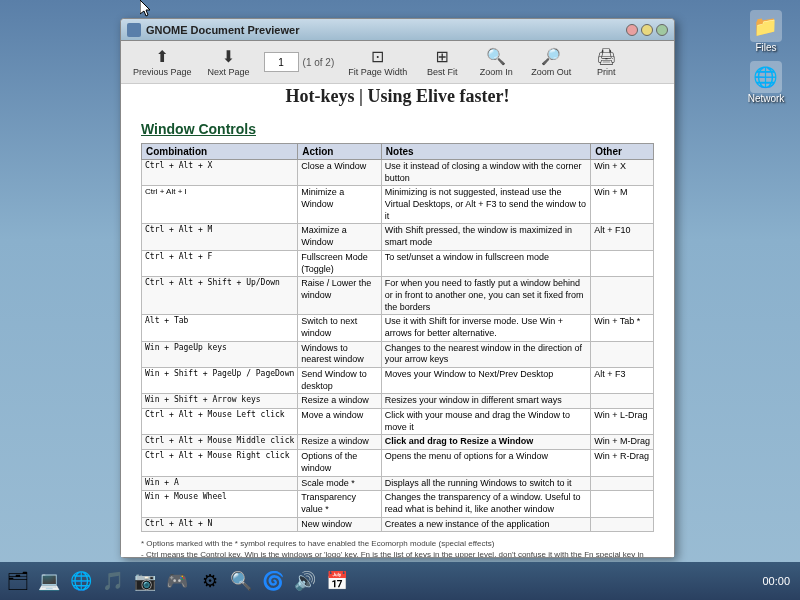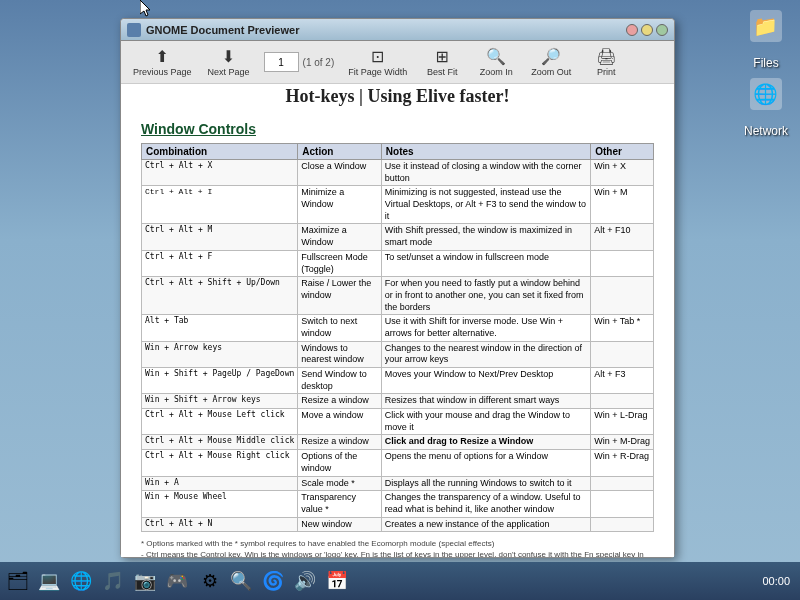--- a/index.html
+++ b/index.html
@@ -254,25 +254,25 @@
       height: 32px;
       background: rgba(255,255,255,0.3);
       border-radius: 4px;
       display: flex;
       align-items: center;
       justify-content: center;
       font-size: 20px;
     }
 
     .desktop-icon-label {
-      font-size: 12px;
+      font-size: 10px;
       color: white;
       text-shadow: 1px 1px 2px #000;
       text-align: right;
-      margin-top: 14px;
+      margin-top: 0;
     }
 
     
     .cursor {
       position: absolute;
       top: 0;
       left: 140px;
       width: 12px;
       height: 18px;
       z-index: 200;
@@ -345,21 +345,21 @@
           </tr>
         </thead>
         <tbody id="table1-body">
         <tr>
               <td style="font-size: 8px; font-family: monospace; white-space: nowrap;">Ctrl + Alt + X</td>
               <td style="font-size: 9px;">Close a Window</td>
               <td style="font-size: 9px;">Use it instead of closing a window with the corner button</td>
               <td style="font-size: 9px; white-space: nowrap;">Win + X</td>
             </tr>
             <tr>
-              <td style="font-size: 8px; font-family: Liberation Mono, monospace; white-space: nowrap;">Ctrl + Alt + I</td>
+              <td style="font-size: 8px; font-family: Liberation Sans, sans-serif; white-space: nowrap;">Ctrl + Alt + I</td>
               <td style="font-size: 9px;">Minimize a Window</td>
               <td style="font-size: 9px;">Minimizing is not suggested, instead use the Virtual Desktops, or Alt + F3 to send the window to it</td>
               <td style="font-size: 9px; white-space: nowrap;">Win + M</td>
             </tr>
             <tr>
               <td style="font-size: 8px; font-family: monospace; white-space: nowrap;">Ctrl + Alt + M</td>
               <td style="font-size: 9px;">Maximize a Window</td>
               <td style="font-size: 9px;">With Shift pressed, the window is maximized in smart mode</td>
               <td style="font-size: 9px; white-space: nowrap;">Alt + F10</td>
             </tr>
@@ -375,35 +375,35 @@
               <td style="font-size: 9px;">For when you need to fastly put a window behind or in front to another one, you can set it fixed from the borders</td>
               <td style="font-size: 9px;"></td>
             </tr>
             <tr>
               <td style="font-size: 8px; font-family: monospace; white-space: nowrap;">Alt + Tab</td>
               <td style="font-size: 9px;">Switch to next window</td>
               <td style="font-size: 9px;">Use it with Shift for inverse mode. Use Win + arrows for better alternative.</td>
               <td style="font-size: 9px; white-space: nowrap;">Win + Tab *</td>
             </tr>
             <tr>
-              <td style="font-size: 8px; font-family: monospace; white-space: nowrap;">Win + Arrow keys</td>
+              <td style="font-size: 8px; font-family: monospace; white-space: nowrap;">Win + PageUp keys</td>
               <td style="font-size: 9px;">Windows to nearest window</td>
               <td style="font-size: 9px;">Changes to the nearest window in the direction of your arrow keys</td>
               <td style="font-size: 9px;"></td>
             </tr>
             <tr>
               <td style="font-size: 8px; font-family: monospace; white-space: nowrap;">Win + Shift + PageUp / PageDown</td>
               <td style="font-size: 9px;">Send Window to desktop</td>
               <td style="font-size: 9px;">Moves your Window to Next/Prev Desktop</td>
               <td style="font-size: 9px; white-space: nowrap;">Alt + F3</td>
             </tr>
             <tr>
               <td style="font-size: 8px; font-family: monospace; white-space: nowrap;">Win + Shift + Arrow keys</td>
               <td style="font-size: 9px;">Resize a window</td>
-              <td style="font-size: 9px;">Resizes that window in different smart ways</td>
+              <td style="font-size: 9px;">Resizes your window in different smart ways</td>
               <td style="font-size: 9px;"></td>
             </tr>
             <tr>
               <td style="font-size: 8px; font-family: monospace; white-space: nowrap;">Ctrl + Alt + Mouse Left click</td>
               <td style="font-size: 9px;">Move a window</td>
               <td style="font-size: 9px;">Click with your mouse and drag the Window to move it</td>
               <td style="font-size: 9px; white-space: nowrap;">Win + L-Drag</td>
             </tr>
             <tr>
               <td style="font-size: 8px; font-family: monospace; white-space: nowrap;">Ctrl + Alt + Mouse Middle click</td>

